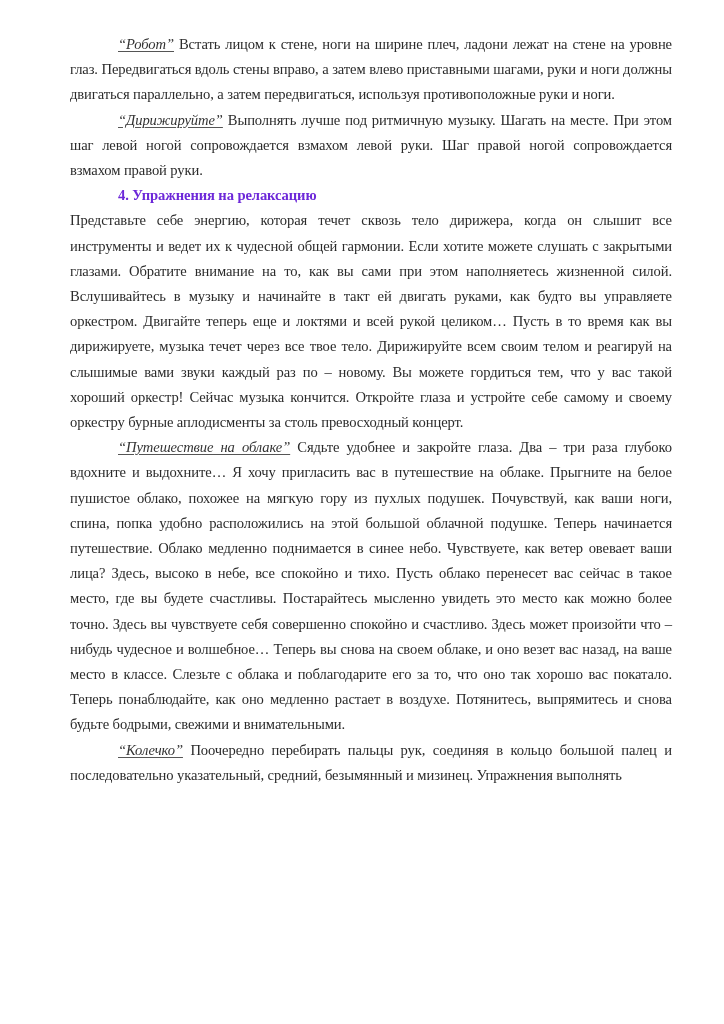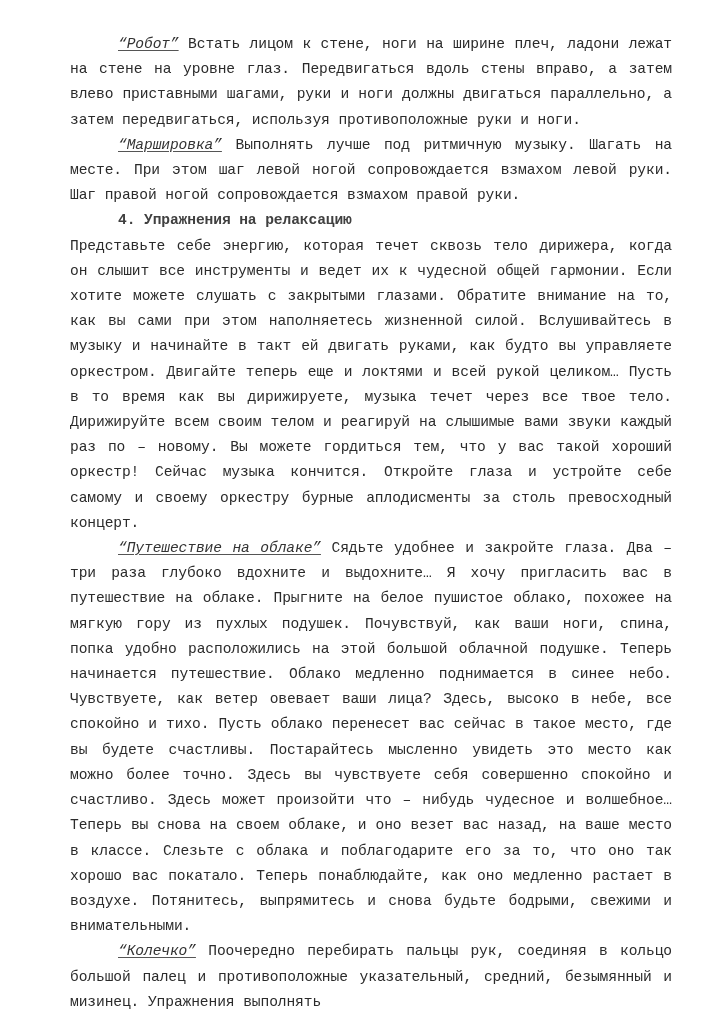--- a/index.html
+++ b/index.html
@@ -11,60 +11,60 @@
       width: 724px;
       height: 1024px;
       overflow: hidden;
       position: relative;
     }
     .page {
       position: absolute;
       left: 70px;
       top: 32px;
       width: 602px;
-      font-family: Liberation Mono, monospace;
+      font-family: Liberation Serif, serif;
       font-size: 14.6px;
       line-height: 25.2px;
       color: #2b2b2b;
       letter-spacing: -0.1px;
     }
     .para {
       margin: 0;
       text-align: justify;
       text-indent: 48px;
     }
     .para.noindent {
       text-indent: 0;
     }
     .heading {
       margin: 0;
       padding-left: 48px;
       font-weight: bold;
-      color: #404040;
+      color: #6d28d9;
     }
     .title {
       font-style: italic;
       text-decoration: underline;
       text-decoration-color: #555;
       text-underline-offset: 2px;
       color: #333;
     }
   </style>
 </head>
 <body>
 
 <div class="page">
 
   <p class="para"><span class="title">“Робот”</span><span> Встать лицом к стене, ноги на ширине плеч, ладони лежат на стене на уровне глаз. Передвигаться вдоль стены вправо, а затем влево приставными шагами, руки и ноги должны двигаться параллельно, а затем передвигаться, используя противоположные руки и ноги.</span></p>
 
-  <p class="para"><span class="title">“Маршировка”</span><span> Выполнять лучше под ритмичную музыку. Шагать на месте. При этом шаг левой ногой сопровождается взмахом левой руки. Шаг правой ногой сопровождается взмахом правой руки.</span></p>
+  <p class="para"><span class="title">“Дирижируйте”</span><span> Выполнять лучше под ритмичную музыку. Шагать на месте. При этом шаг левой ногой сопровождается взмахом левой руки. Шаг правой ногой сопровождается взмахом правой руки.</span></p>
 
   <p class="heading">4. Упражнения на релаксацию</p>
 
 
   <p class="para noindent">Представьте себе энергию, которая течет сквозь тело дирижера, когда он слышит все инструменты и ведет их к чудесной общей гармонии. Если хотите можете слушать с закрытыми глазами. Обратите внимание на то, как вы сами при этом наполняетесь жизненной силой. Вслушивайтесь в музыку и начинайте в такт ей двигать руками, как будто вы управляете оркестром. Двигайте теперь еще и локтями и всей рукой целиком… Пусть в то время как вы дирижируете, музыка течет через все твое тело. Дирижируйте всем своим телом и реагируй на слышимые вами звуки каждый раз по – новому. Вы можете гордиться тем, что у вас такой хороший оркестр! Сейчас музыка кончится. Откройте глаза и устройте себе самому и своему оркестру бурные аплодисменты за столь превосходный концерт.</p>
 
   <p class="para"><span class="title">“Путешествие на облаке”</span><span> Сядьте удобнее и закройте глаза. Два – три раза глубоко вдохните и выдохните… Я хочу пригласить вас в путешествие на облаке. Прыгните на белое пушистое облако, похожее на мягкую гору из пухлых подушек. Почувствуй, как ваши ноги, спина, попка удобно расположились на этой большой облачной подушке. Теперь начинается путешествие. Облако медленно поднимается в синее небо. Чувствуете, как ветер овевает ваши лица? Здесь, высоко в небе, все спокойно и тихо. Пусть облако перенесет вас сейчас в такое место, где вы будете счастливы. Постарайтесь мысленно увидеть это место как можно более точно. Здесь вы чувствуете себя совершенно спокойно и счастливо. Здесь может произойти что – нибудь чудесное и волшебное… Теперь вы снова на своем облаке, и оно везет вас назад, на ваше место в классе. Слезьте с облака и поблагодарите его за то, что оно так хорошо вас покатало. Теперь понаблюдайте, как оно медленно растает в воздухе. Потянитесь, выпрямитесь и снова будьте бодрыми, свежими и внимательными.</span></p>
 
 
-  <p class="para"><span class="title">“Колечко”</span><span> Поочередно перебирать пальцы рук, соединяя в кольцо большой палец и противоположные указательный, средний, безымянный и мизинец. Упражнения выполнять</span></p>
+  <p class="para"><span class="title">“Колечко”</span><span> Поочередно перебирать пальцы рук, соединяя в кольцо большой палец и последовательно указательный, средний, безымянный и мизинец. Упражнения выполнять</span></p>
 
 </div>
 
 </body></html>

